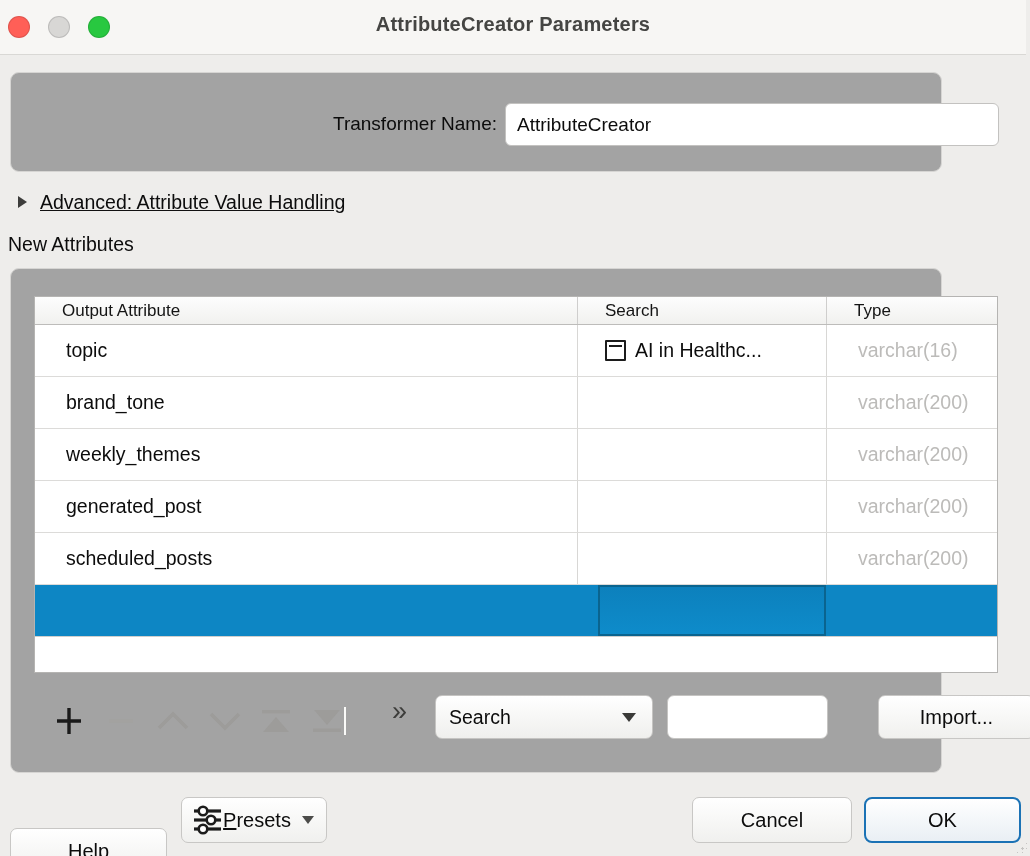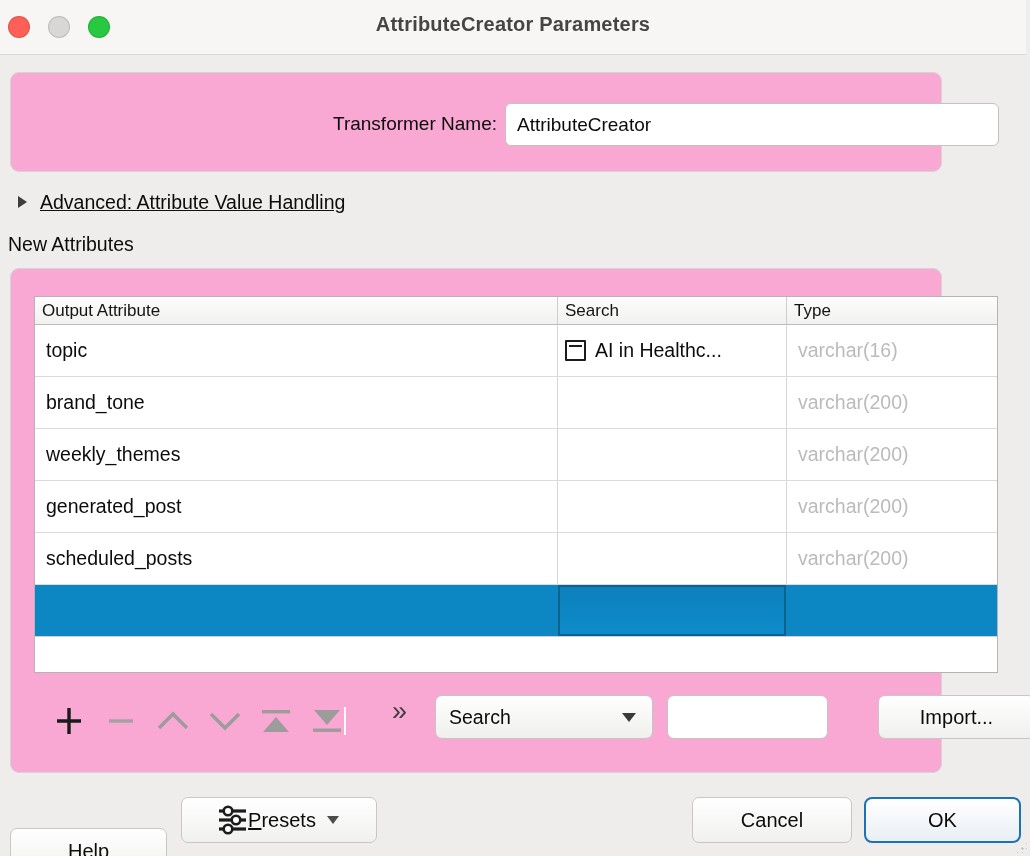--- a/index.html
+++ b/index.html
@@ -20,21 +20,21 @@
   .light.close { left:8px;  background:#ff5f57; }
   .light.min   { left:48px; background:#d8d7d5; }
   .light.zoom  { left:88px; background:#28c840; }
   .win-title {
     position:absolute; left:0; right:0; top:13px; text-align:center;
     font-size:20px; font-weight:bold; color:#454543; letter-spacing:0.2px;
   }
   
   .panel {
     position:absolute; left:10px; width:932px;
-    background:#f9a8d4; border:1px solid #d6d5d3; border-radius:9px;
+    background:#a3a3a3; border:1px solid #d6d5d3; border-radius:9px;
   }
   .panel.name-panel  { top:72px;  height:100px; }
   .panel.table-panel { top:268px; height:505px; }
   
   .tn-label {
     position:absolute; left:0; top:40px; width:486px; text-align:right;
     font-size:19px; color:#0c0c0c;
   }
   .tn-input {
     position:absolute; left:494px; top:30px; width:494px; height:43px;
@@ -51,21 +51,21 @@
   }
   .advanced-label { font-size:19.5px; color:#0c0c0c; }
   .section-title { position:absolute; left:8px; top:233px; font-size:19.5px; color:#0c0c0c; }
   
   .grid {
     position:absolute; left:23px; top:27px; width:964px; height:377px;
     background:#ffffff; border:1px solid #b5b4b2; overflow:hidden;
   }
   .thead { display:flex; height:28px; background:linear-gradient(180deg,#fdfdfd,#f1f1ef); border-bottom:1px solid #bdbcba; }
   .thead .hcell { font-size:17px; color:#141414; padding-left:7px; line-height:27px; }
-  .hcell, .cell { overflow:hidden; white-space:nowrap; }
+  .hcell, .cell { overflow:hidden; white-space:nowrap;margin-left:20px; }
   .c1 { width:523px; border-right:1px solid #cfcecd; }
   .c2 { width:229px; border-right:1px solid #cfcecd; }
   .c3 { flex:1; }
   .trow { display:flex; height:52px; border-bottom:1px solid #dcdbd9; background:#fff; }
   .trow .cell { font-size:19.5px; line-height:51px; padding-left:11px; color:#0c0c0c; }
   .trow .cell.c1, .trow .cell.c2 { border-right:1px solid #d8d7d5; }
   .cell.c2 { display:flex; align-items:center; padding-left:7px; gap:9px; }
   .cell.c3.muted { color:#bcbbb9; }
   .val-icon { display:inline-block; width:21px; height:21px; border:2px solid #1c1c1c; border-radius:1px; position:relative; background:#fff; flex:0 0 auto; }
   .val-icon::after { content:""; position:absolute; left:2px; right:2px; top:3px; height:2px; background:#1c1c1c; }
@@ -95,21 +95,21 @@
   .btn {
     background:linear-gradient(180deg,#ffffff,#f0f0ee);
     border:1px solid #c8c7c5; border-radius:7px;
     font-family:inherit; font-size:20px; color:#0c0c0c;
     display:flex; align-items:center; justify-content:center; cursor:default;
   }
   .import-btn { position:absolute; left:831px; top:426px; width:157px; height:44px;margin-left:36px; }
   
   .footer-btn { position:absolute; top:797px; height:46px; }
   .help-btn    { left:10px;  width:157px;margin-top:31px; }
-  .presets-btn { left:181px; width:196px; gap:2px; }
+  .presets-btn { left:181px; width:146px; gap:2px; }
   .cancel-btn  { left:692px; width:160px; }
   .ok-btn      { left:864px; width:157px; border:2.5px solid #1b72b5; border-radius:8px;
                  background:linear-gradient(180deg,#ffffff,#e9eff4); }
   .mnemonic::first-letter { text-decoration:underline; }
   .presets-caret { width:0; height:0; border-left:6px solid transparent; border-right:6px solid transparent; border-top:8px solid #4c4c4a; margin-left:9px; }
   .grip { position:absolute; right:3px; bottom:3px; width:12px; height:12px;
     background-image:radial-gradient(#c6c5c3 1.2px, transparent 1.3px);
     background-size:5px 5px; clip-path:polygon(100% 0, 100% 100%, 0 100%); }
 </style>
 </head>

